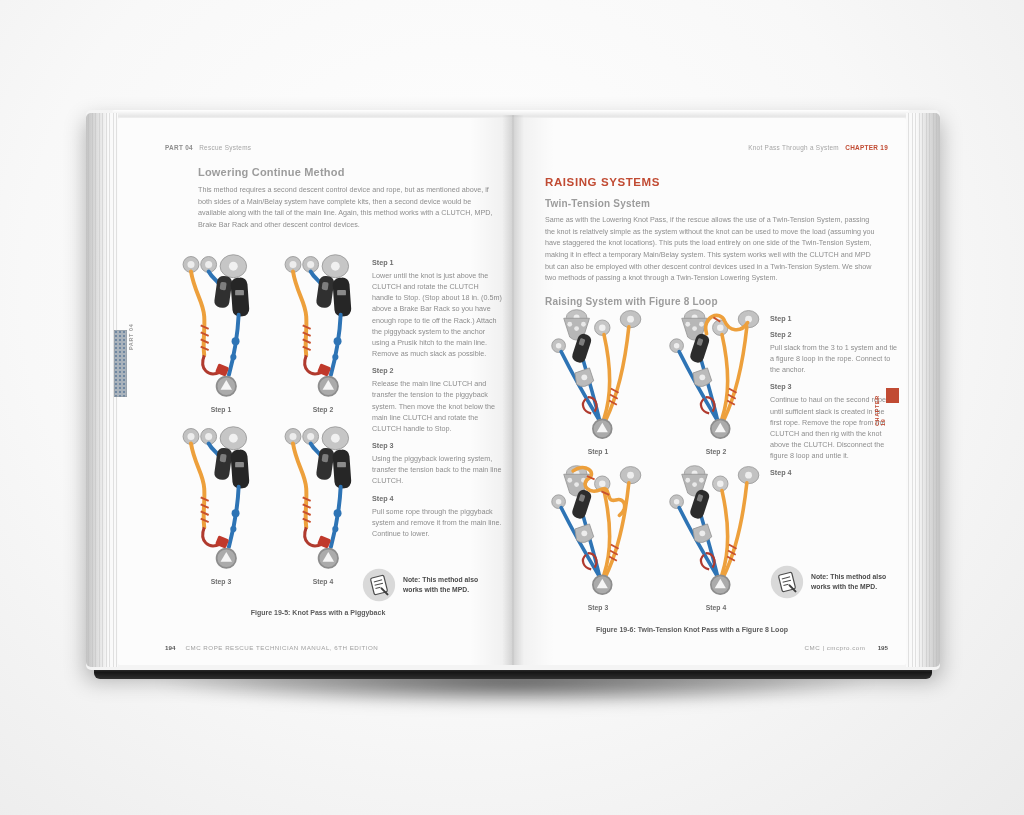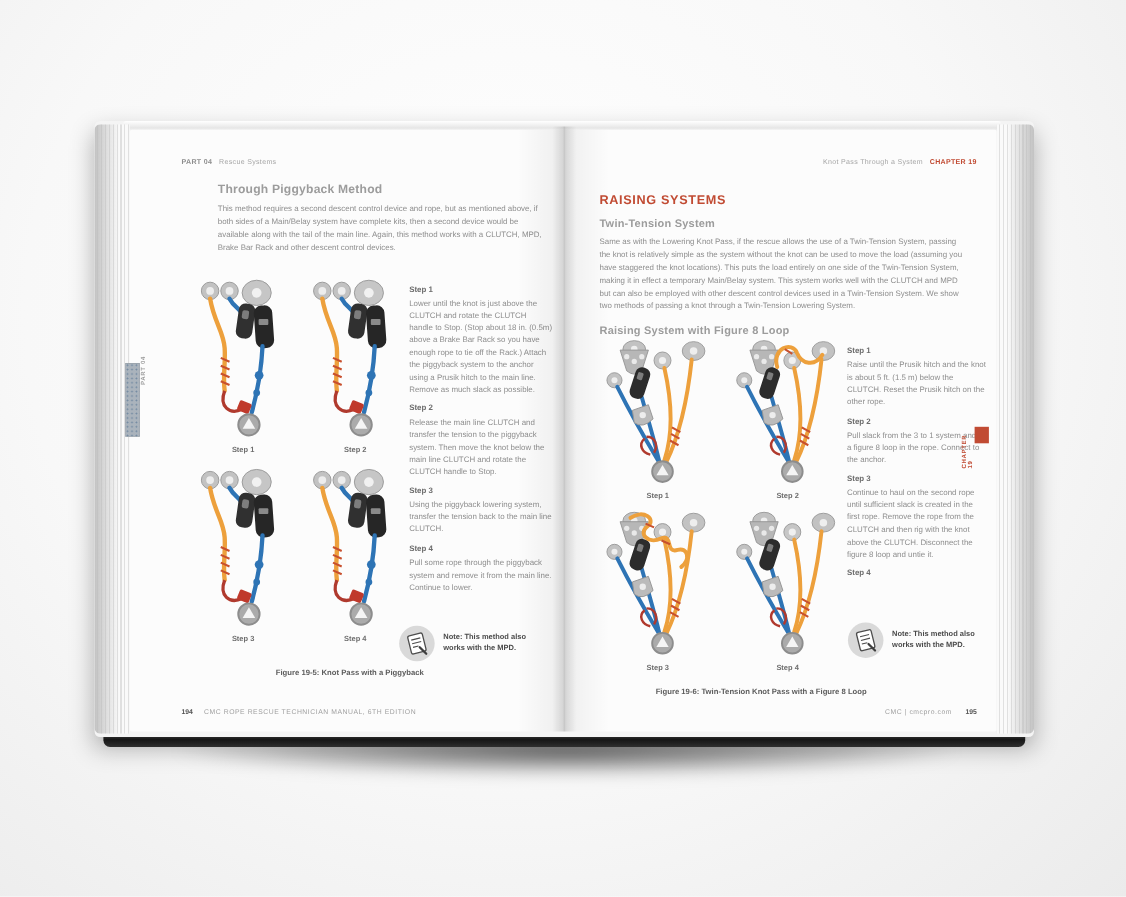--- a/index.html
+++ b/index.html
@@ -166,21 +166,21 @@
     <div class="edge-top"></div>
     <div class="edge-left"></div>
     <div class="edge-right"></div>
 
     <section class="page page-left">
       <div class="runhead" style="left:47px;top:26px;">
         <b>PART 04</b>&nbsp;&nbsp;
         <span>Rescue Systems</span>
       </div>
 
-      <h1 class="h-gray" style="position:absolute;left:80px;top:48px;">Through Piggyback Method</h1>
+      <h1 class="h-gray" style="position:absolute;left:80px;top:48px;">Lowering Continue Method</h1>
       <p class="intro" style="position:absolute;left:80px;top:66px;width:302px;">This method requires a second descent control device and rope, but as mentioned above, if both sides of a Main/Belay system have complete kits, then a second device would be available along with the tail of the main line. Again, this method works with a CLUTCH, MPD, Brake Bar Rack and other descent control devices.</p>
 
       <div class="figgrid figgrid-left">
         <figure class="figcell">
           <svg class="rig" viewBox="0 0 100 170">
               <use href="#rig-a"></use>
             </svg>
           <figcaption class="figlabel">Step 1</figcaption>
         </figure>
         <figure class="figcell">
@@ -264,21 +264,20 @@
         <figure class="figcell">
           <svg class="rig" viewBox="0 0 110 160">
               <use href="#rig-b"></use>
             </svg>
           <figcaption class="figlabel">Step 4</figcaption>
         </figure>
       </div>
 
       <div class="steps steps-right">
         <h4>Step 1</h4>
-        <p>Raise until the Prusik hitch and the knot is about 5 ft. (1.5 m) below the CLUTCH. Reset the Prusik hitch on the other rope.</p>
         <h4>Step 2</h4>
         <p>Pull slack from the 3 to 1 system and tie a figure 8 loop in the rope. Connect to the anchor.</p>
         <h4>Step 3</h4>
         <p>Continue to haul on the second rope until sufficient slack is created in the first rope. Remove the rope from the CLUTCH and then rig with the knot above the CLUTCH. Disconnect the figure 8 loop and untie it.</p>
         <h4>Step 4</h4>
       </div>
 
       <div class="note" style="left:258px;top:447px;">
         <svg class="note-ic" viewBox="0 0 40 40">
             <use href="#note-glyph"></use>

